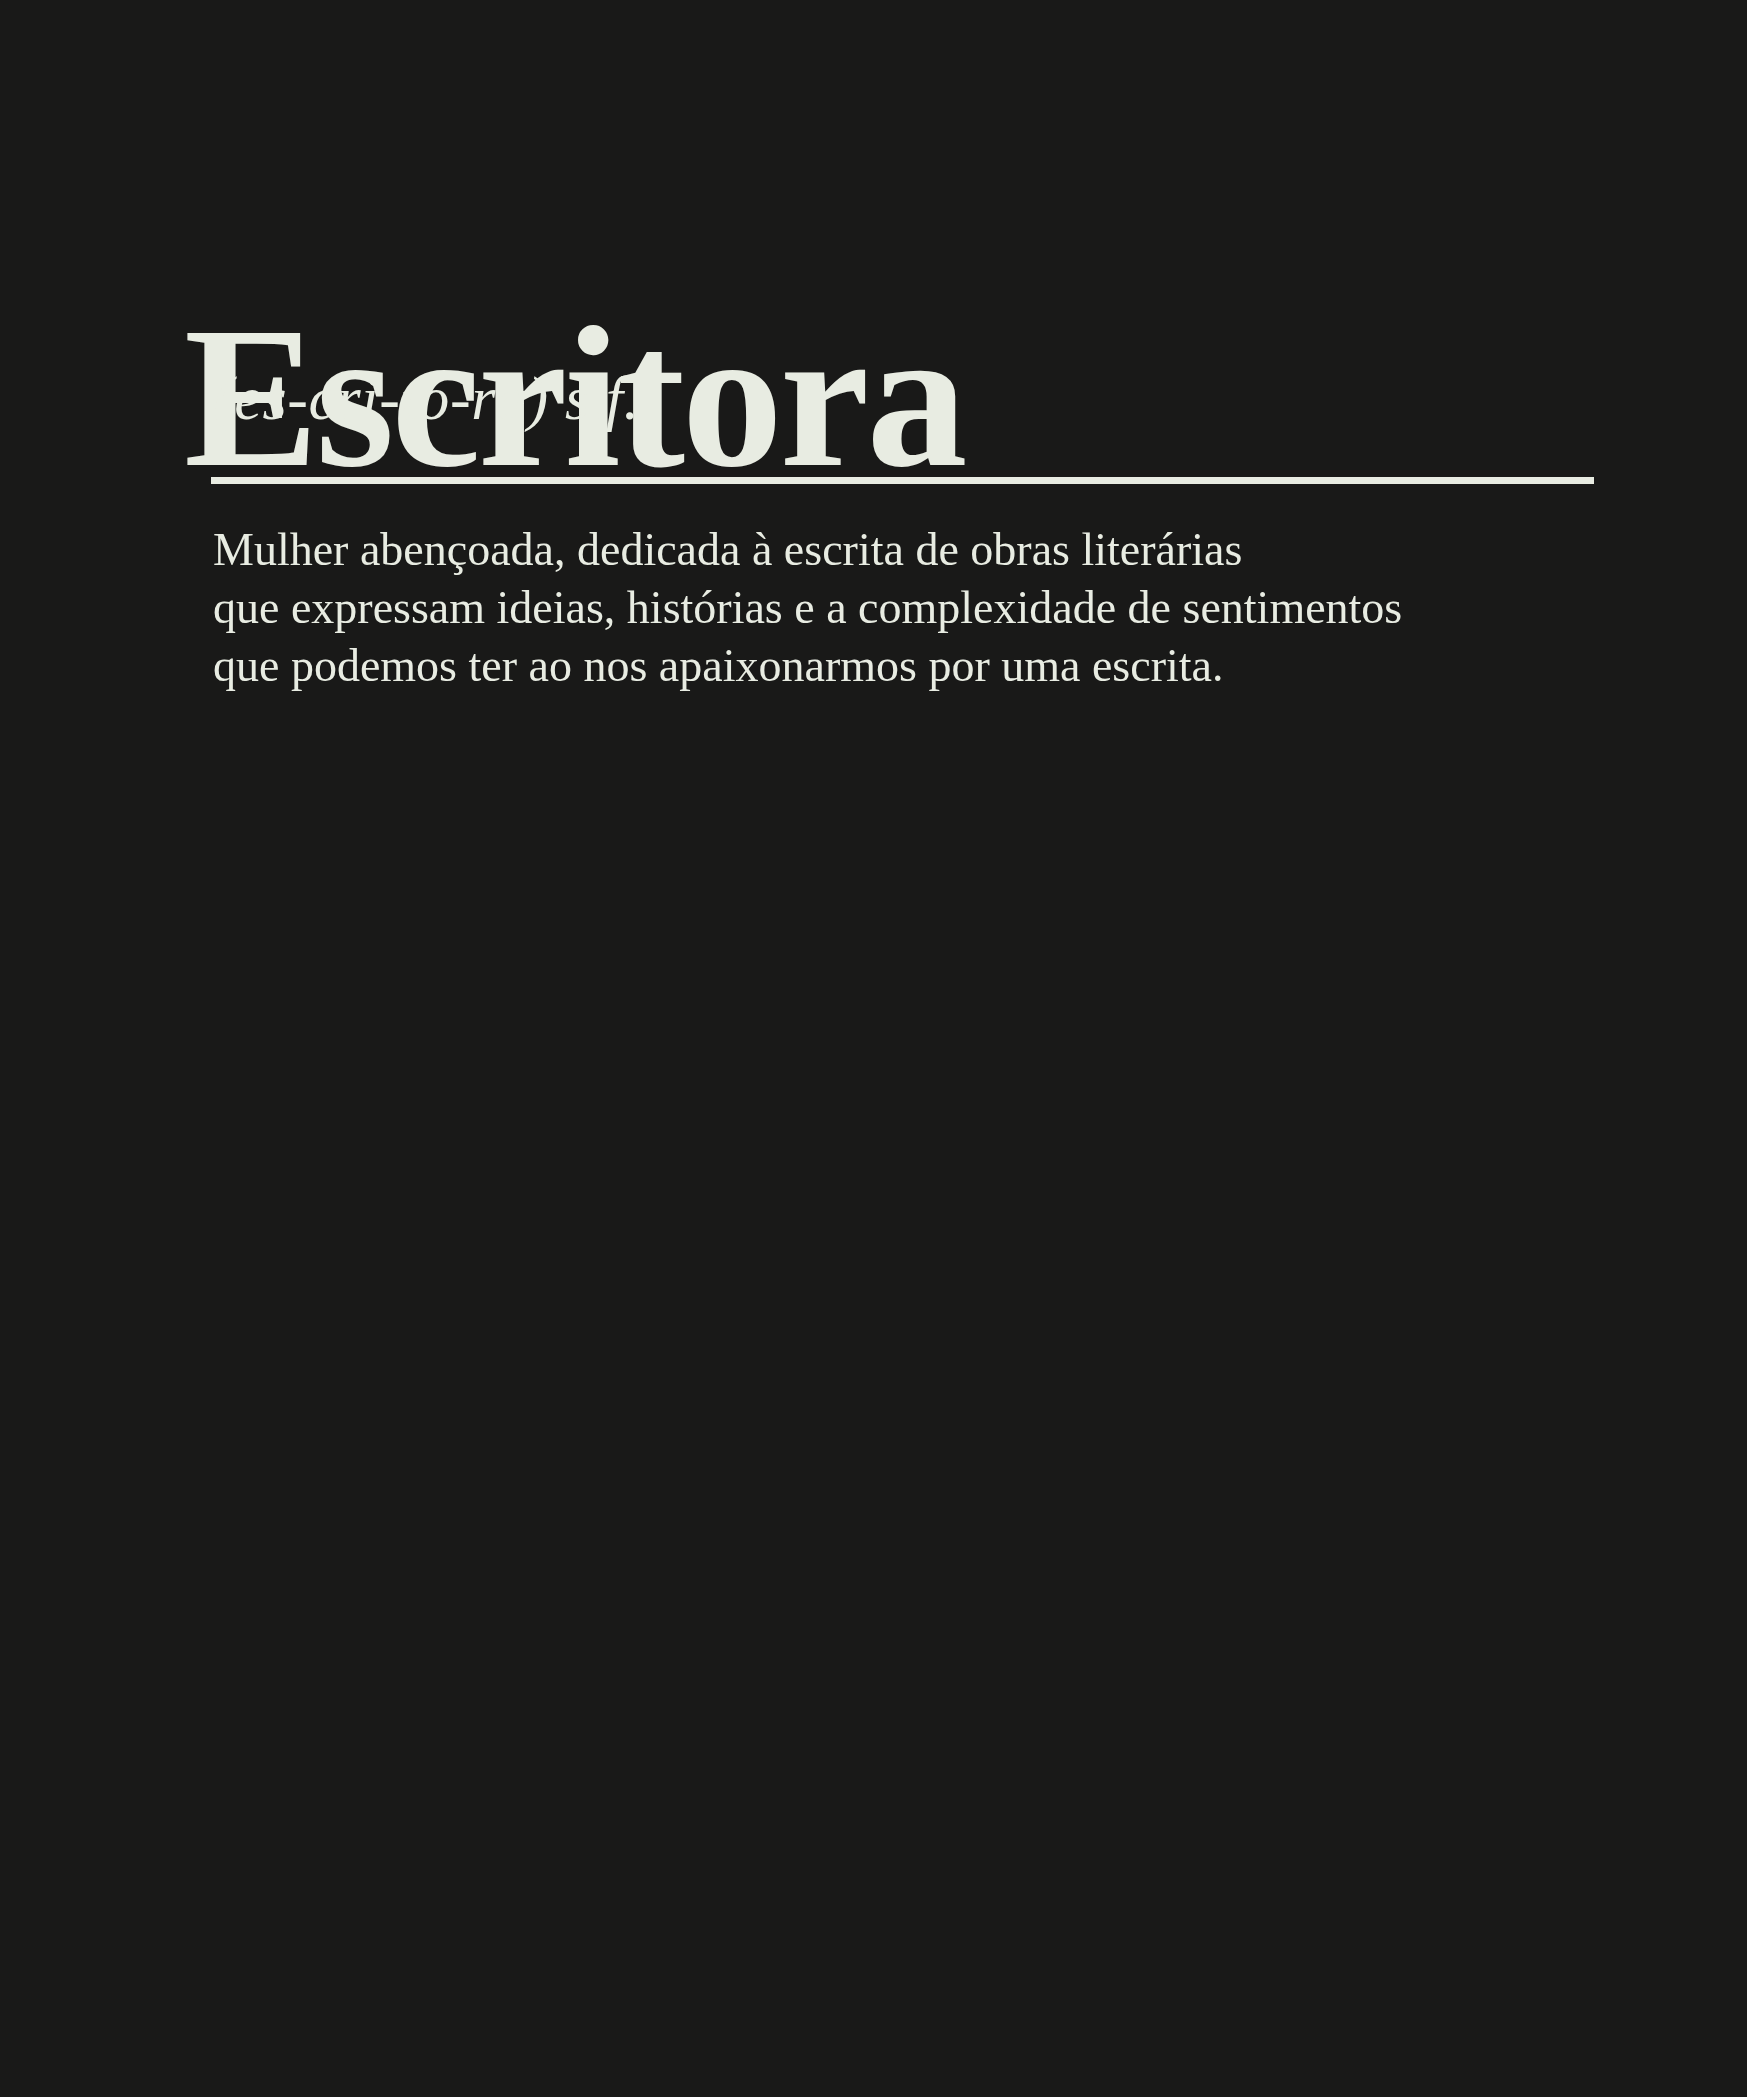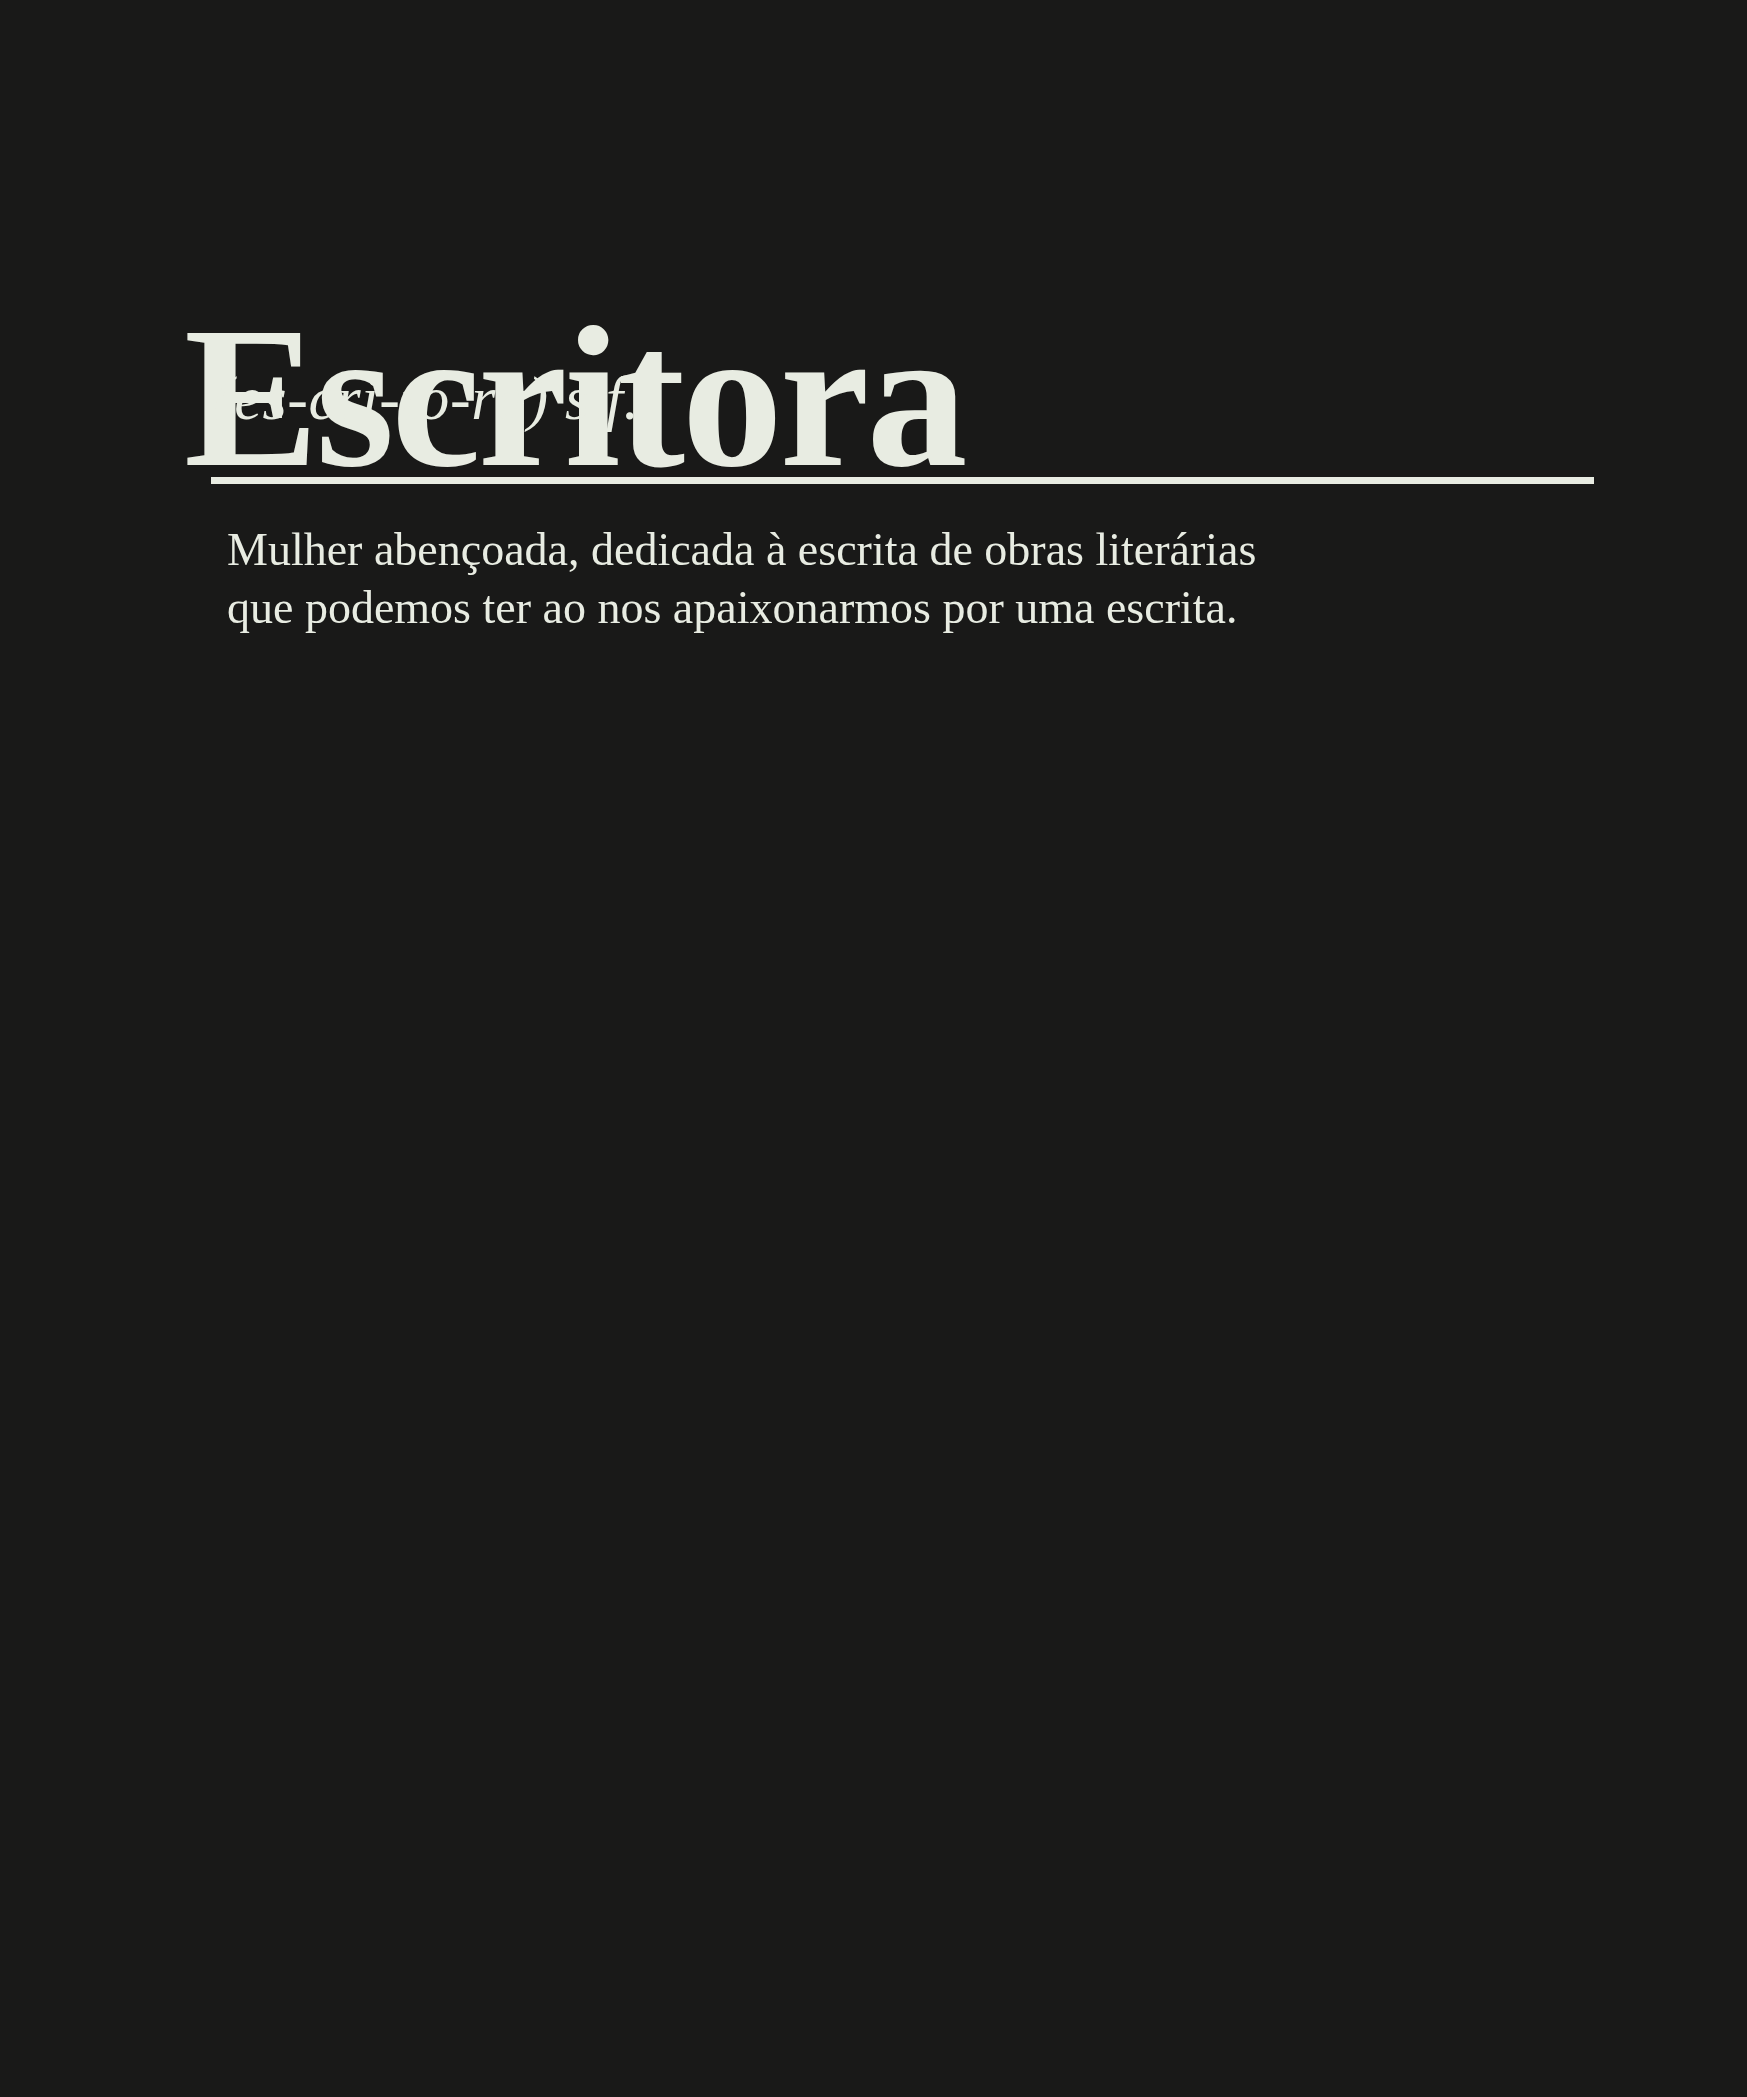--- a/index.html
+++ b/index.html
@@ -53,34 +53,34 @@
     background: var(--fg);
   }
   .definition {
     position: absolute;
     left: 213px;
     top: 521px;
     font-size: 46px;
     line-height: 58px;
     font-weight: 400;
     color: var(--fg);
-    margin-left: 14px;
   }
   .definition-line {
     white-space: nowrap;
   }
 </style>
 </head>
 <body>
 
 <div class="canvas">
   <h1 class="word-title">Escritora</h1>
 
   <div class="pronunciation">(es-cri-to-ra) s.f.</div>
 
   <div class="divider-rule"></div>
 
   <div class="definition">
     <div class="definition-line">Mulher abençoada, dedicada à escrita de obras literárias</div>
+    <div class="definition-line">que expressam ideias, histórias e a complexidade de sentimentos</div>
     <div class="definition-line">que podemos ter ao nos apaixonarmos por uma escrita.</div>
   </div>
 </div>
 
 
 </body></html>

